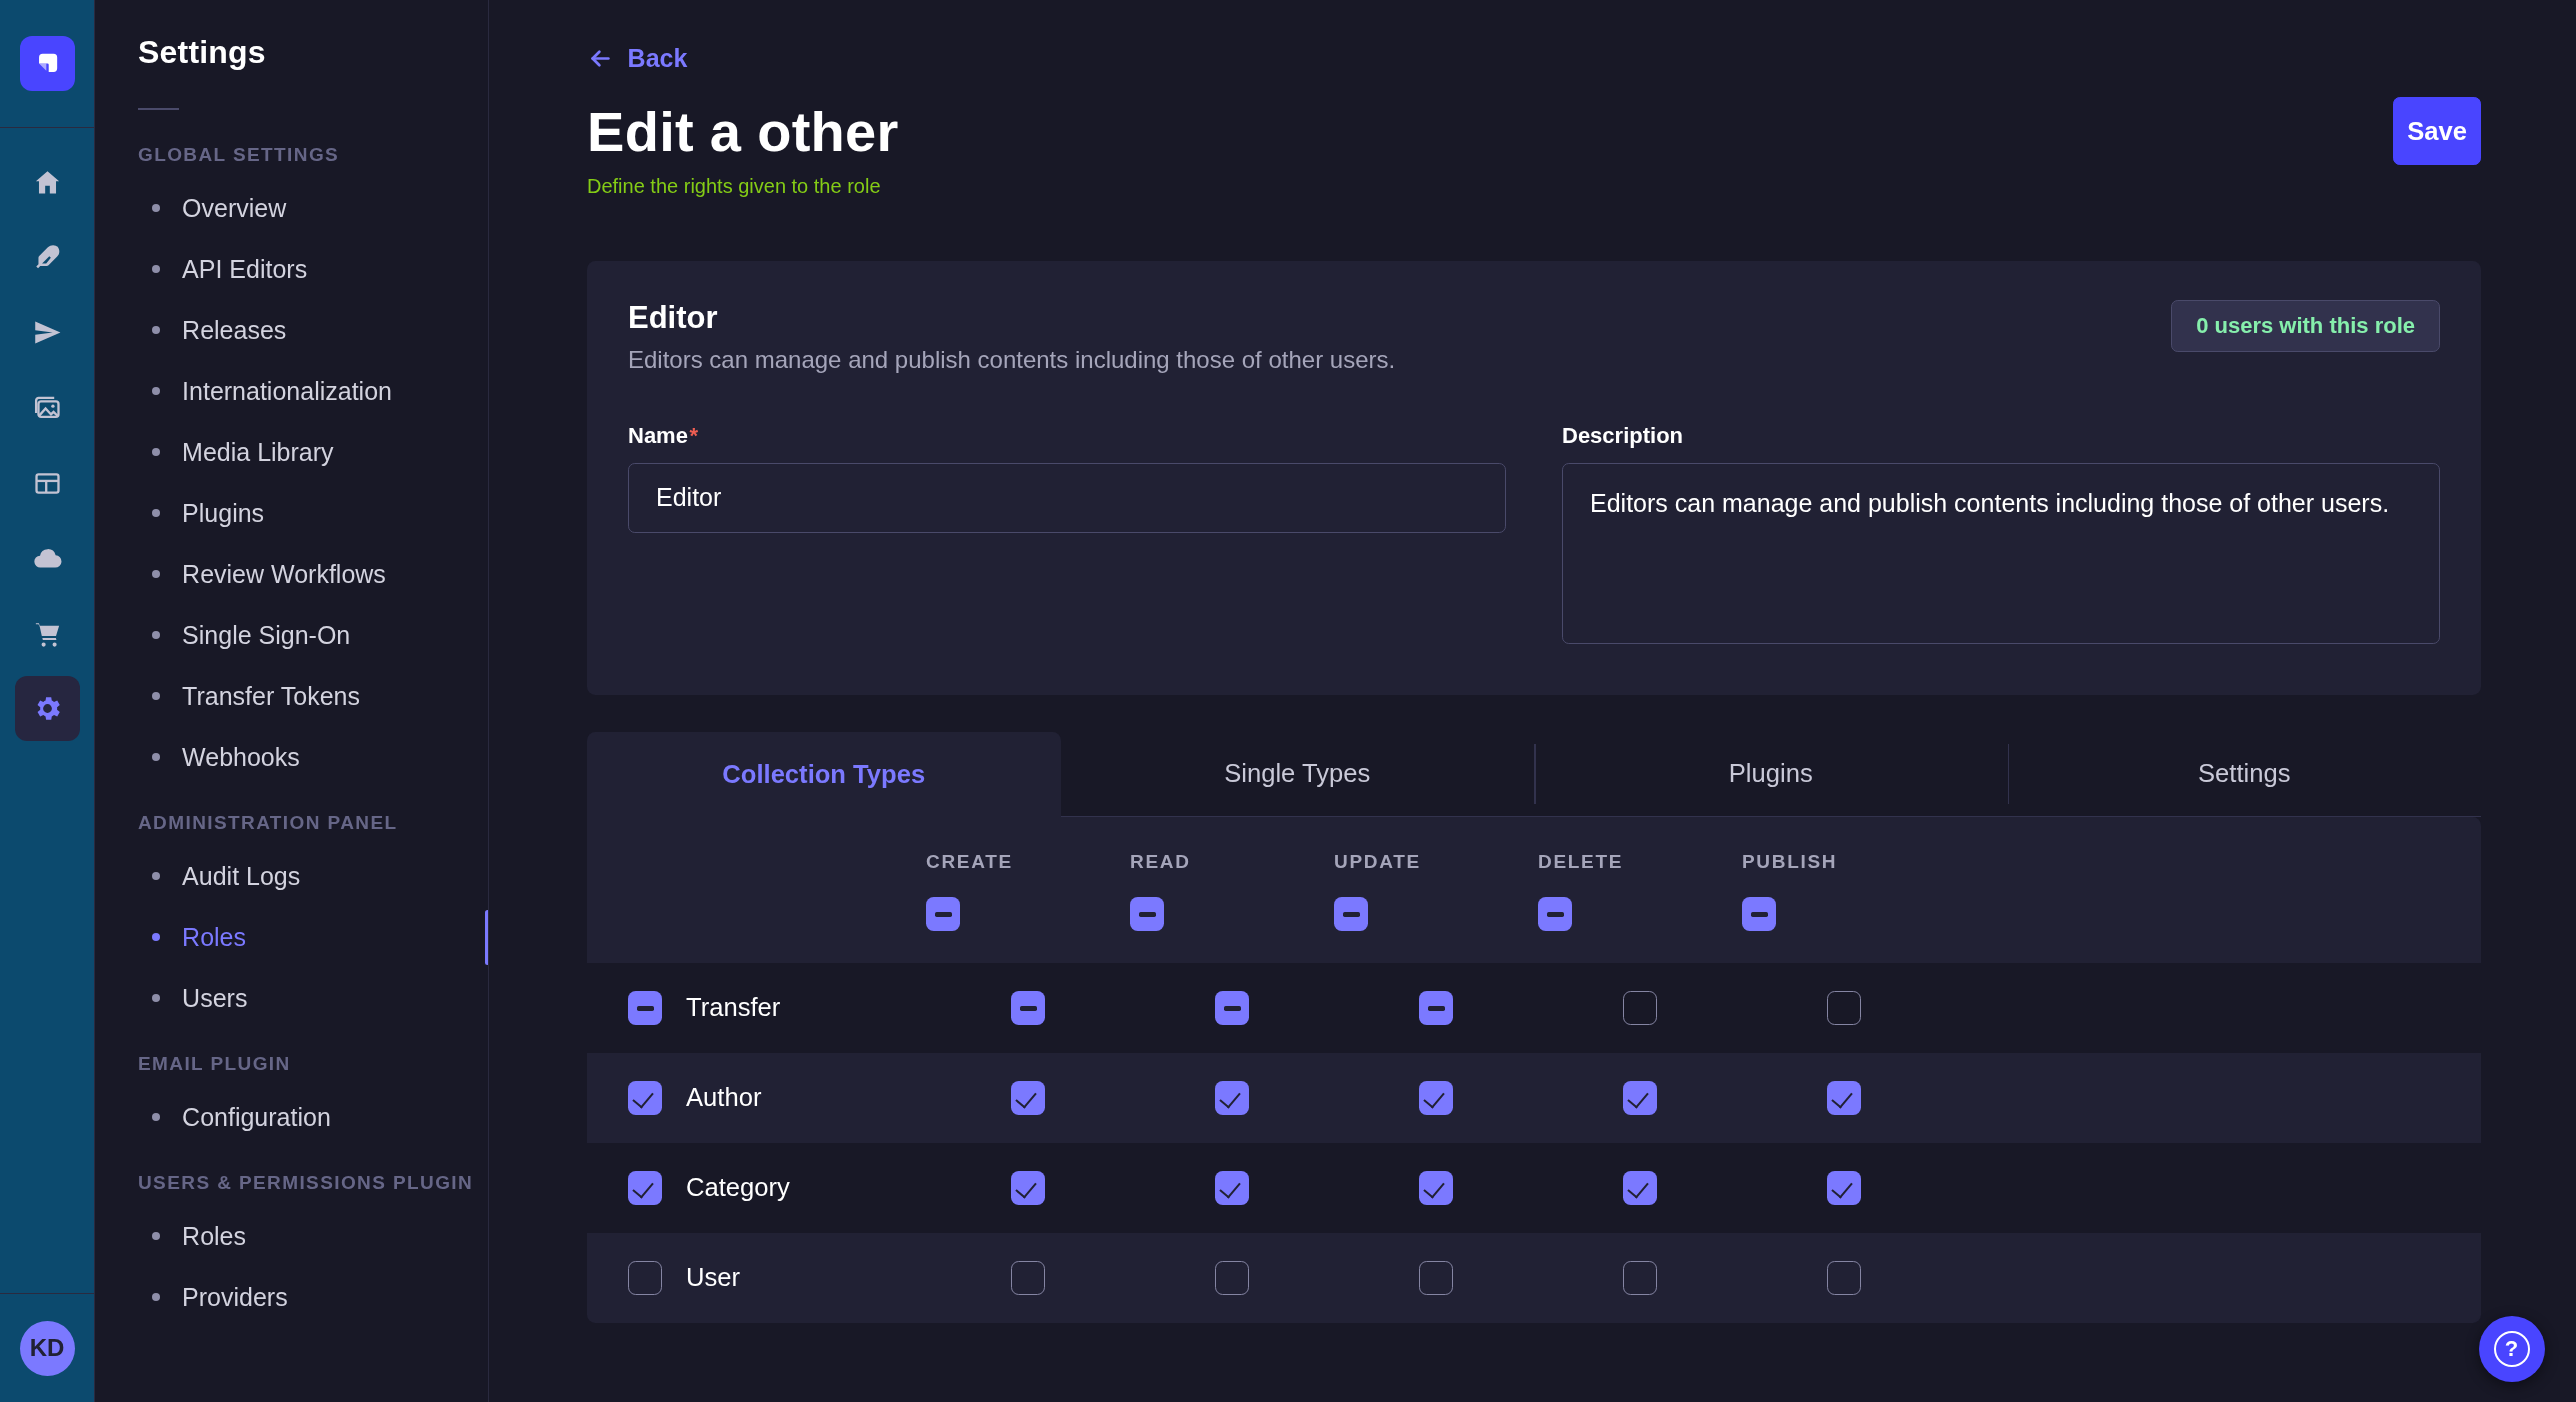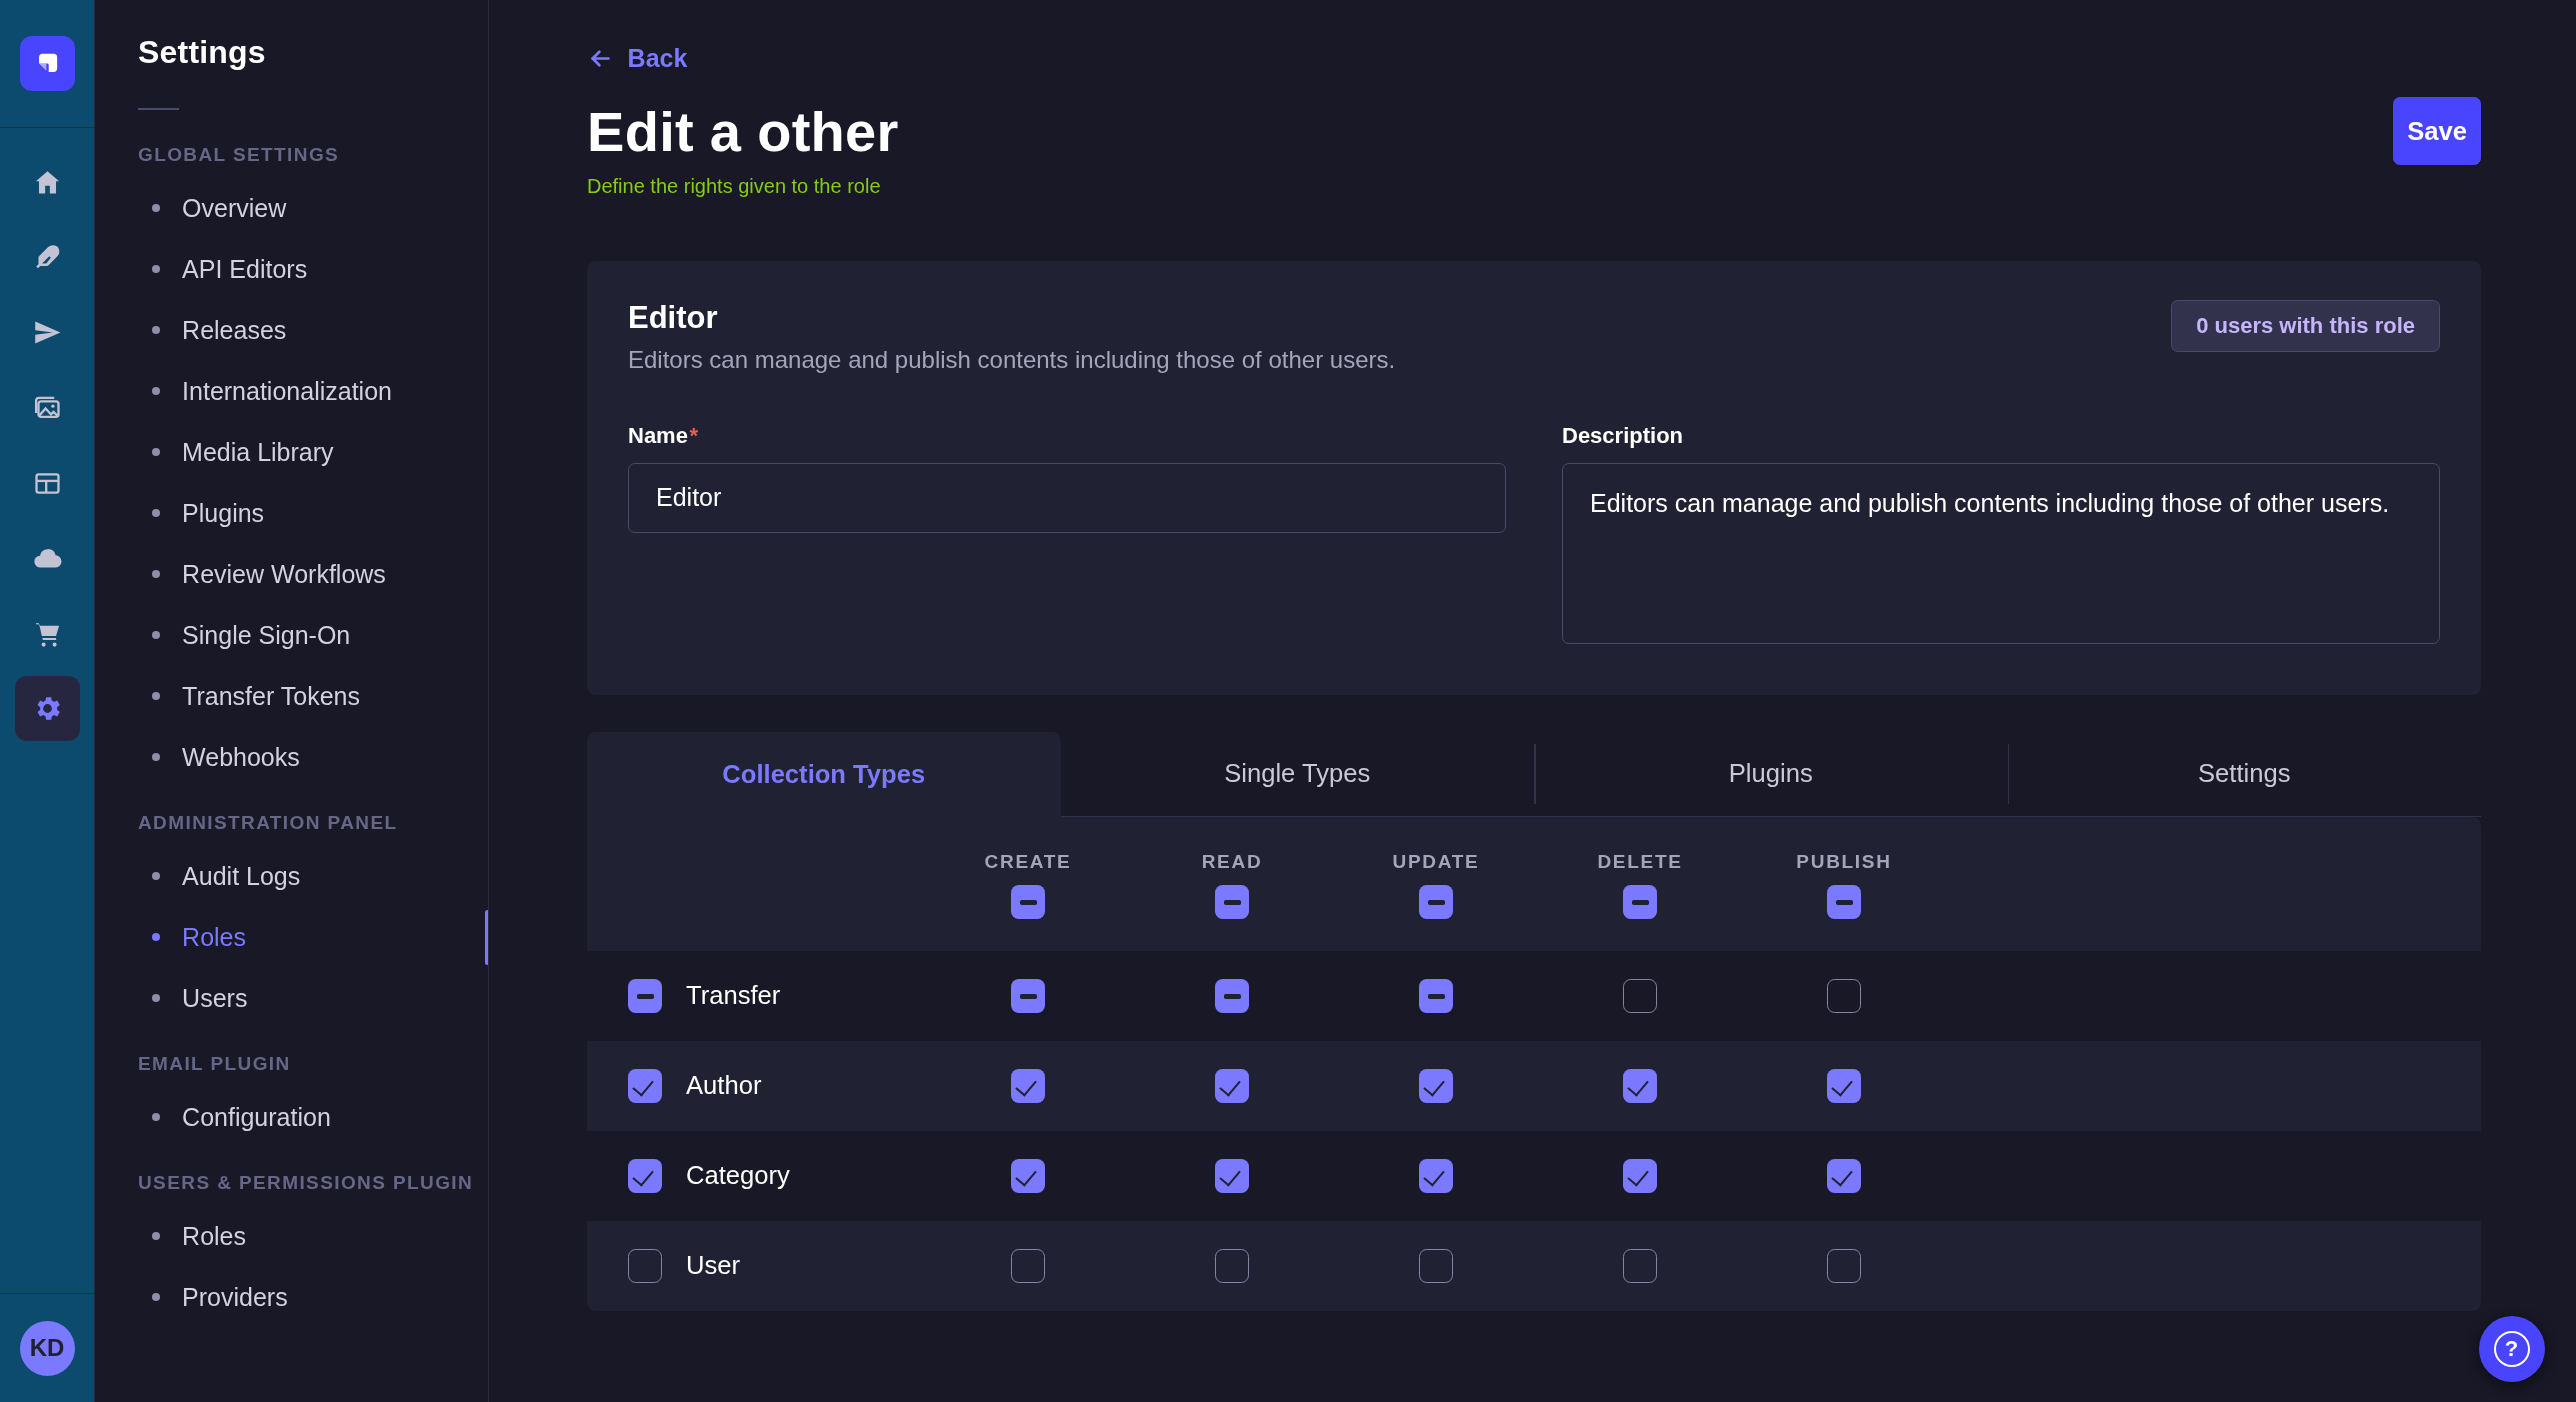--- a/index.html
+++ b/index.html
@@ -96,21 +96,21 @@
 
   
   .role-card {
     margin-top:63px; background:#212134; border-radius:8.5px;
     padding:39px 41px 48px 41px;
   }
   .role-card-head { display:flex; align-items:flex-start; justify-content:space-between; }
   .role-card-title { font-size:31px; font-weight:600; }
   .role-card-desc { font-size:24px; color:#a5a5ba; margin-top:10.2px; }
   .users-badge {
-    background:#32324d; border:1.7px solid #4a4a6a; color:#c4b5fd;
+    background:#32324d; border:1.7px solid #4a4a6a; color:#86efac;
     font-size:22px; font-weight:600; padding:12px 24px; border-radius:6.8px;
     white-space:nowrap; cursor:default;
   }
   .fields-row { display:flex; gap:56px; margin-top:49px; }
   .field { flex:1; }
   .field-label { font-size:22px; font-weight:600; margin-bottom:13.6px; }
   .req { color:#ee5e52; margin-left:1.7px; }
   .text-input {
     width:100%; height:70px; background:#212134;
     border:1.7px solid #4a4a6a; border-radius:6.8px;
@@ -143,21 +143,21 @@
   }
 
   .perm-table { background:#212134; border-radius:0 8.5px 8.5px 8.5px; overflow:hidden; }
   .perm-grid-row {
     display:grid;
     grid-template-columns:298px repeat(5,204px) 1fr;
     align-items:center;
     padding-left:41px;
   }
   .perm-head { padding-top:34px; padding-bottom:32px; }
-  .col-head { display:flex; flex-direction:column; align-items:center; gap:12px; }
+  .col-head { display:flex; flex-direction:column; gap:24px; }
   .col-head-label {
     font-size:19px; font-weight:600; color:#a5a5ba;
     letter-spacing:1.7px; text-transform:uppercase;
   }
   .perm-row { height:90px; }
   .perm-row.dark { background:#181826; }
   .row-name { display:flex; align-items:center; gap:24px; font-size:25.6px; color:#ffffff; }
   .cell { display:flex; justify-content:center; }
 
   

